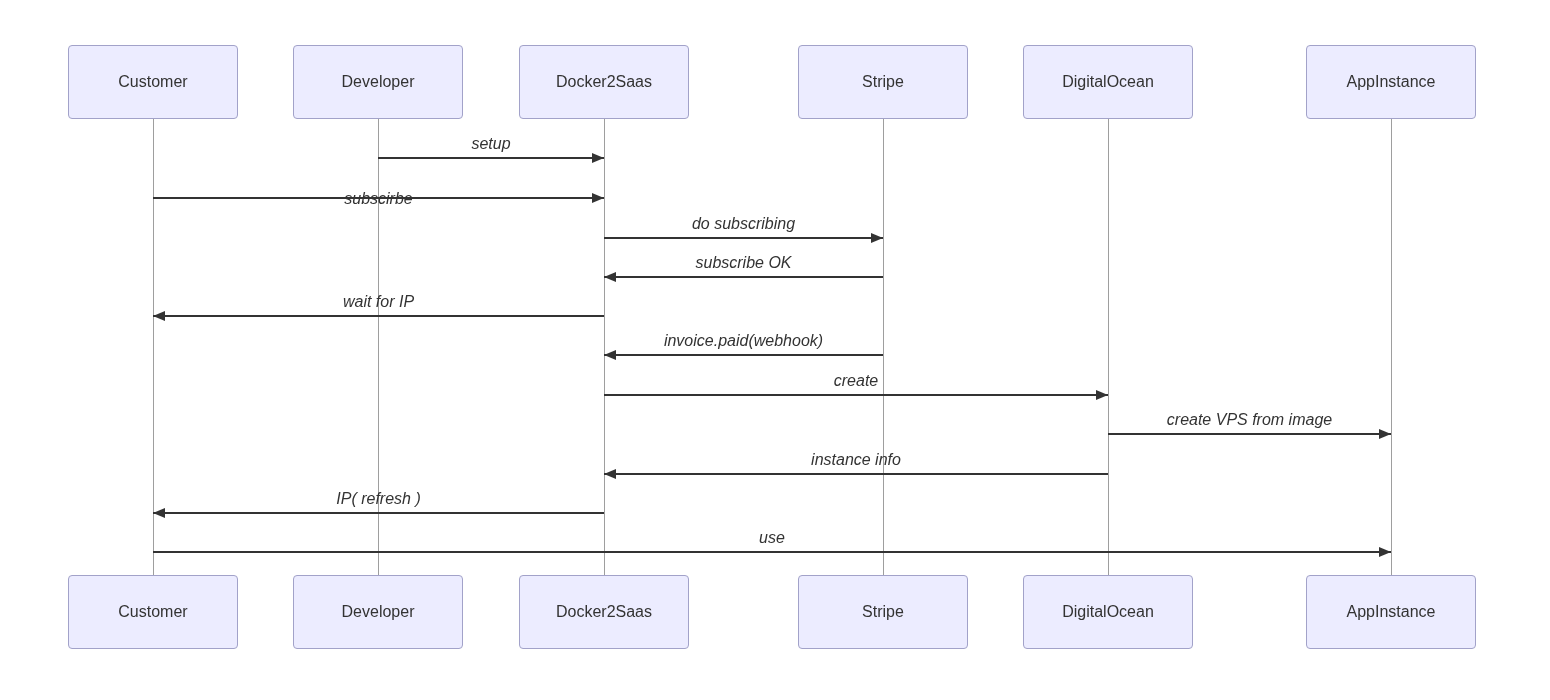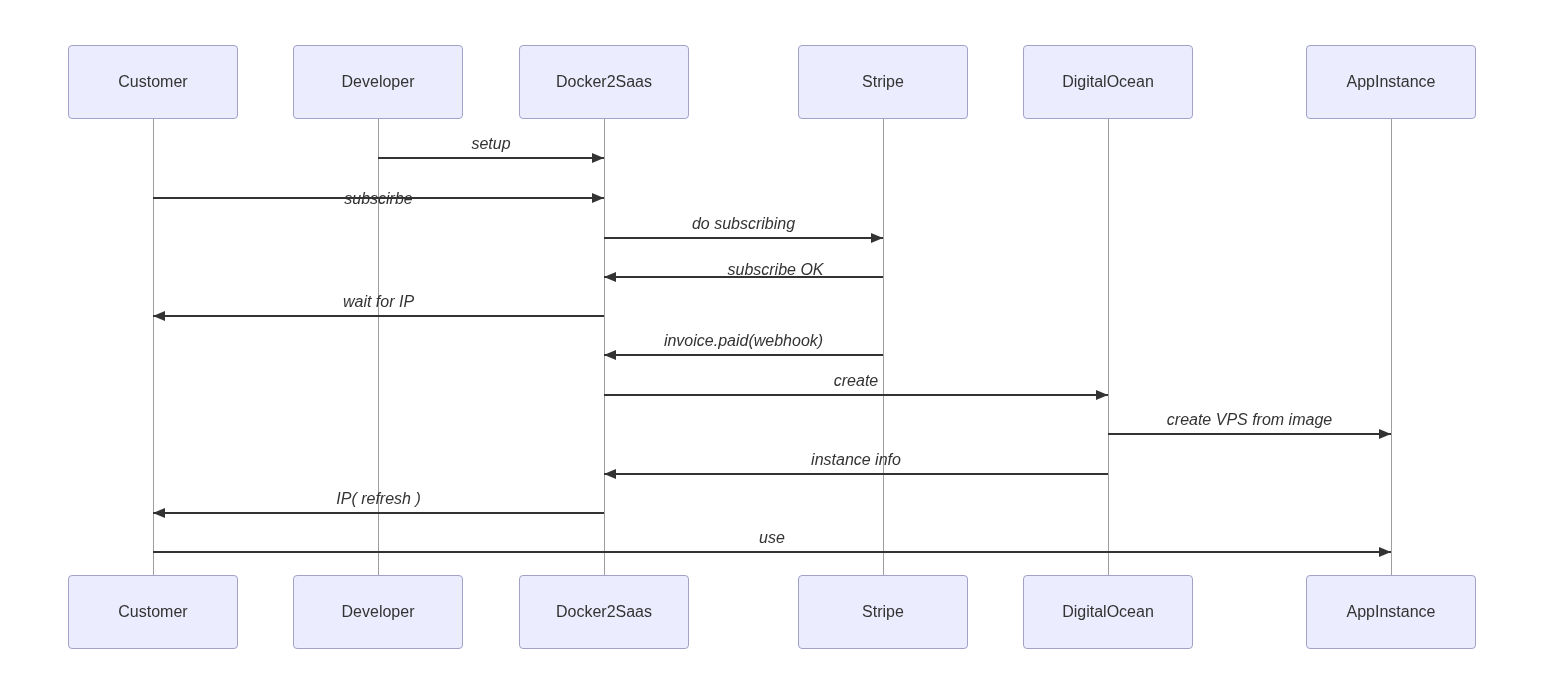--- a/index.html
+++ b/index.html
@@ -114,21 +114,21 @@
     <div class="arrowhead right" style="top: 153px; left: 592px;"></div>
     <div class="message-label" style="left: 491px; top: 135px;">setup</div>
     <div class="message-line" style="left: 153px; top: 197px; width: 451px;"></div>
     <div class="arrowhead right" style="top: 193px; left: 592px;"></div>
     <div class="message-label" style="left: 378.5px; top: 190px;">subscirbe</div>
     <div class="message-line" style="left: 604px; top: 237px; width: 279px;"></div>
     <div class="arrowhead right" style="top: 233px; left: 871px;"></div>
     <div class="message-label" style="left: 743.5px; top: 215px; text-align: center;">do subscribing</div>
     <div class="message-line" style="left: 604px; top: 276px; width: 279px;"></div>
     <div class="arrowhead left" style="top: 272px; left: 604px;"></div>
-    <div class="message-label" style="left: 743.5px; top: 261px; margin-left: 32px;">subscribe OK</div>
+    <div class="message-label" style="left: 743.5px; top: 254px;">subscribe OK</div>
     <div class="message-line" style="left: 153px; top: 315px; width: 451px;"></div>
     <div class="arrowhead left" style="top: 311px; left: 153px;"></div>
     <div class="message-label" style="left: 378.5px; top: 293px;">wait for IP</div>
     <div class="message-line" style="left: 604px; top: 354px; width: 279px;"></div>
     <div class="arrowhead left" style="top: 350px; left: 604px;"></div>
     <div class="message-label" style="left: 743.5px; top: 332px;">invoice.paid(webhook)</div>
     <div class="message-line" style="left: 604px; top: 394px; width: 504px;"></div>
     <div class="arrowhead right" style="top: 390px; left: 1096px;"></div>
     <div class="message-label" style="left: 856px; top: 372px;">create</div>
     <div class="message-line" style="left: 1108px; top: 433px; width: 283px;"></div>

